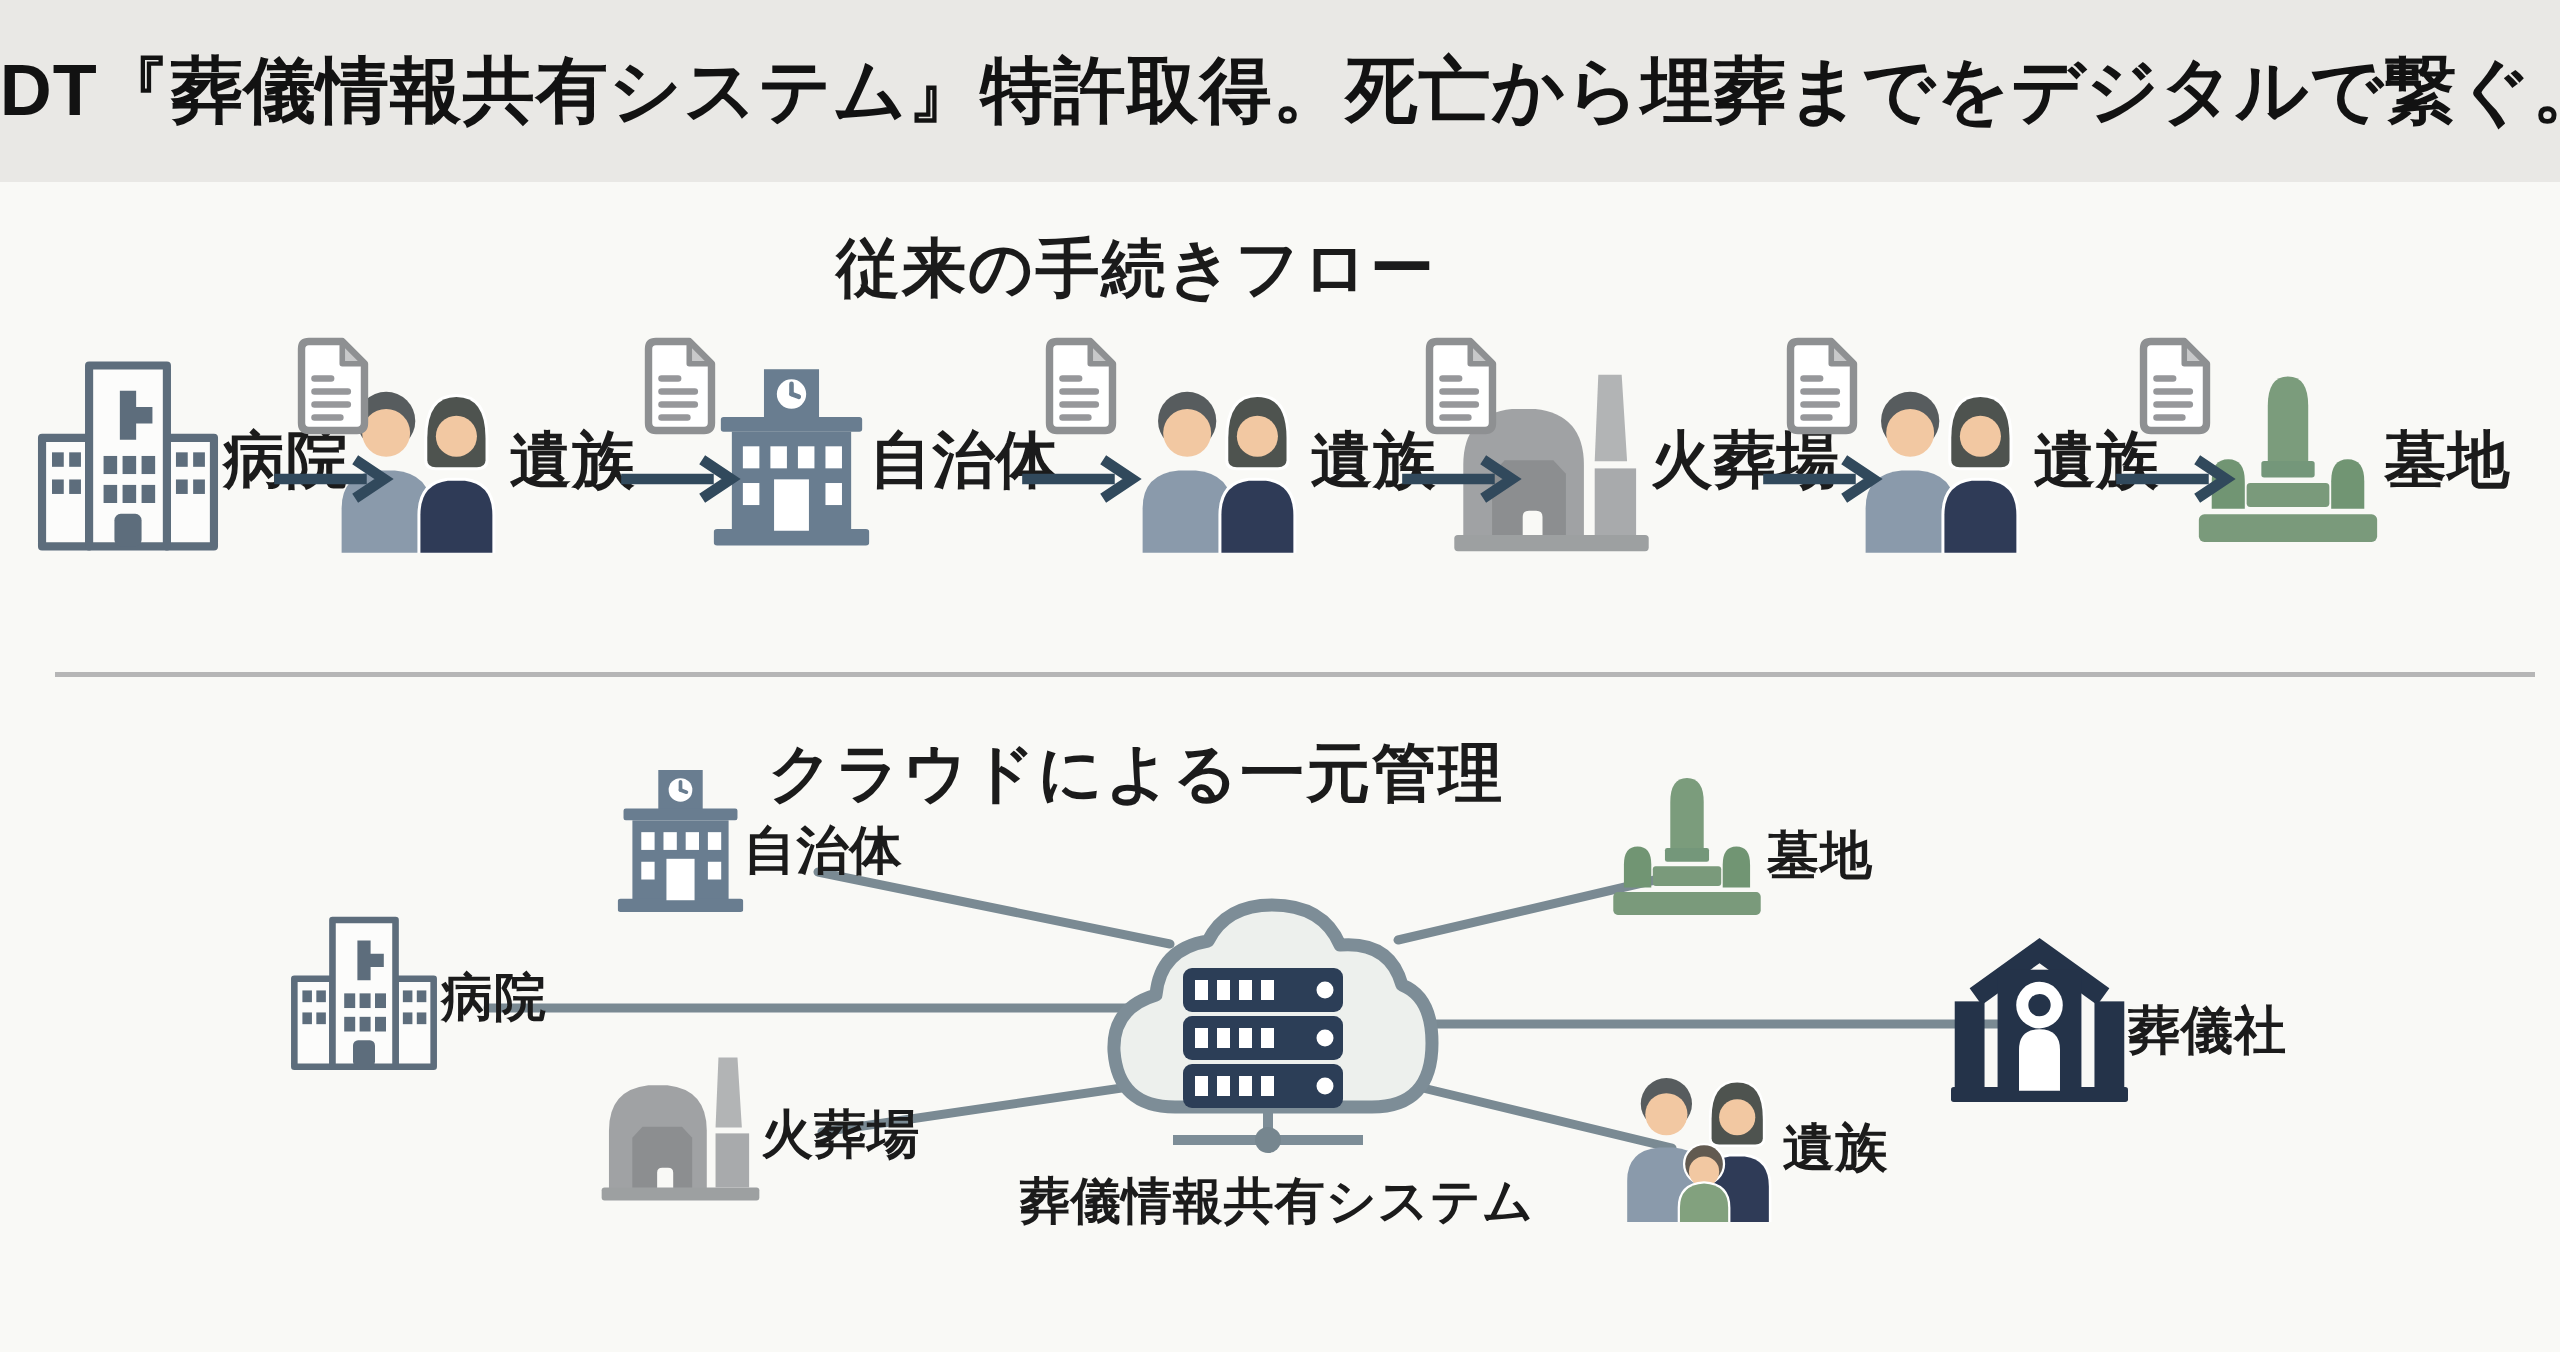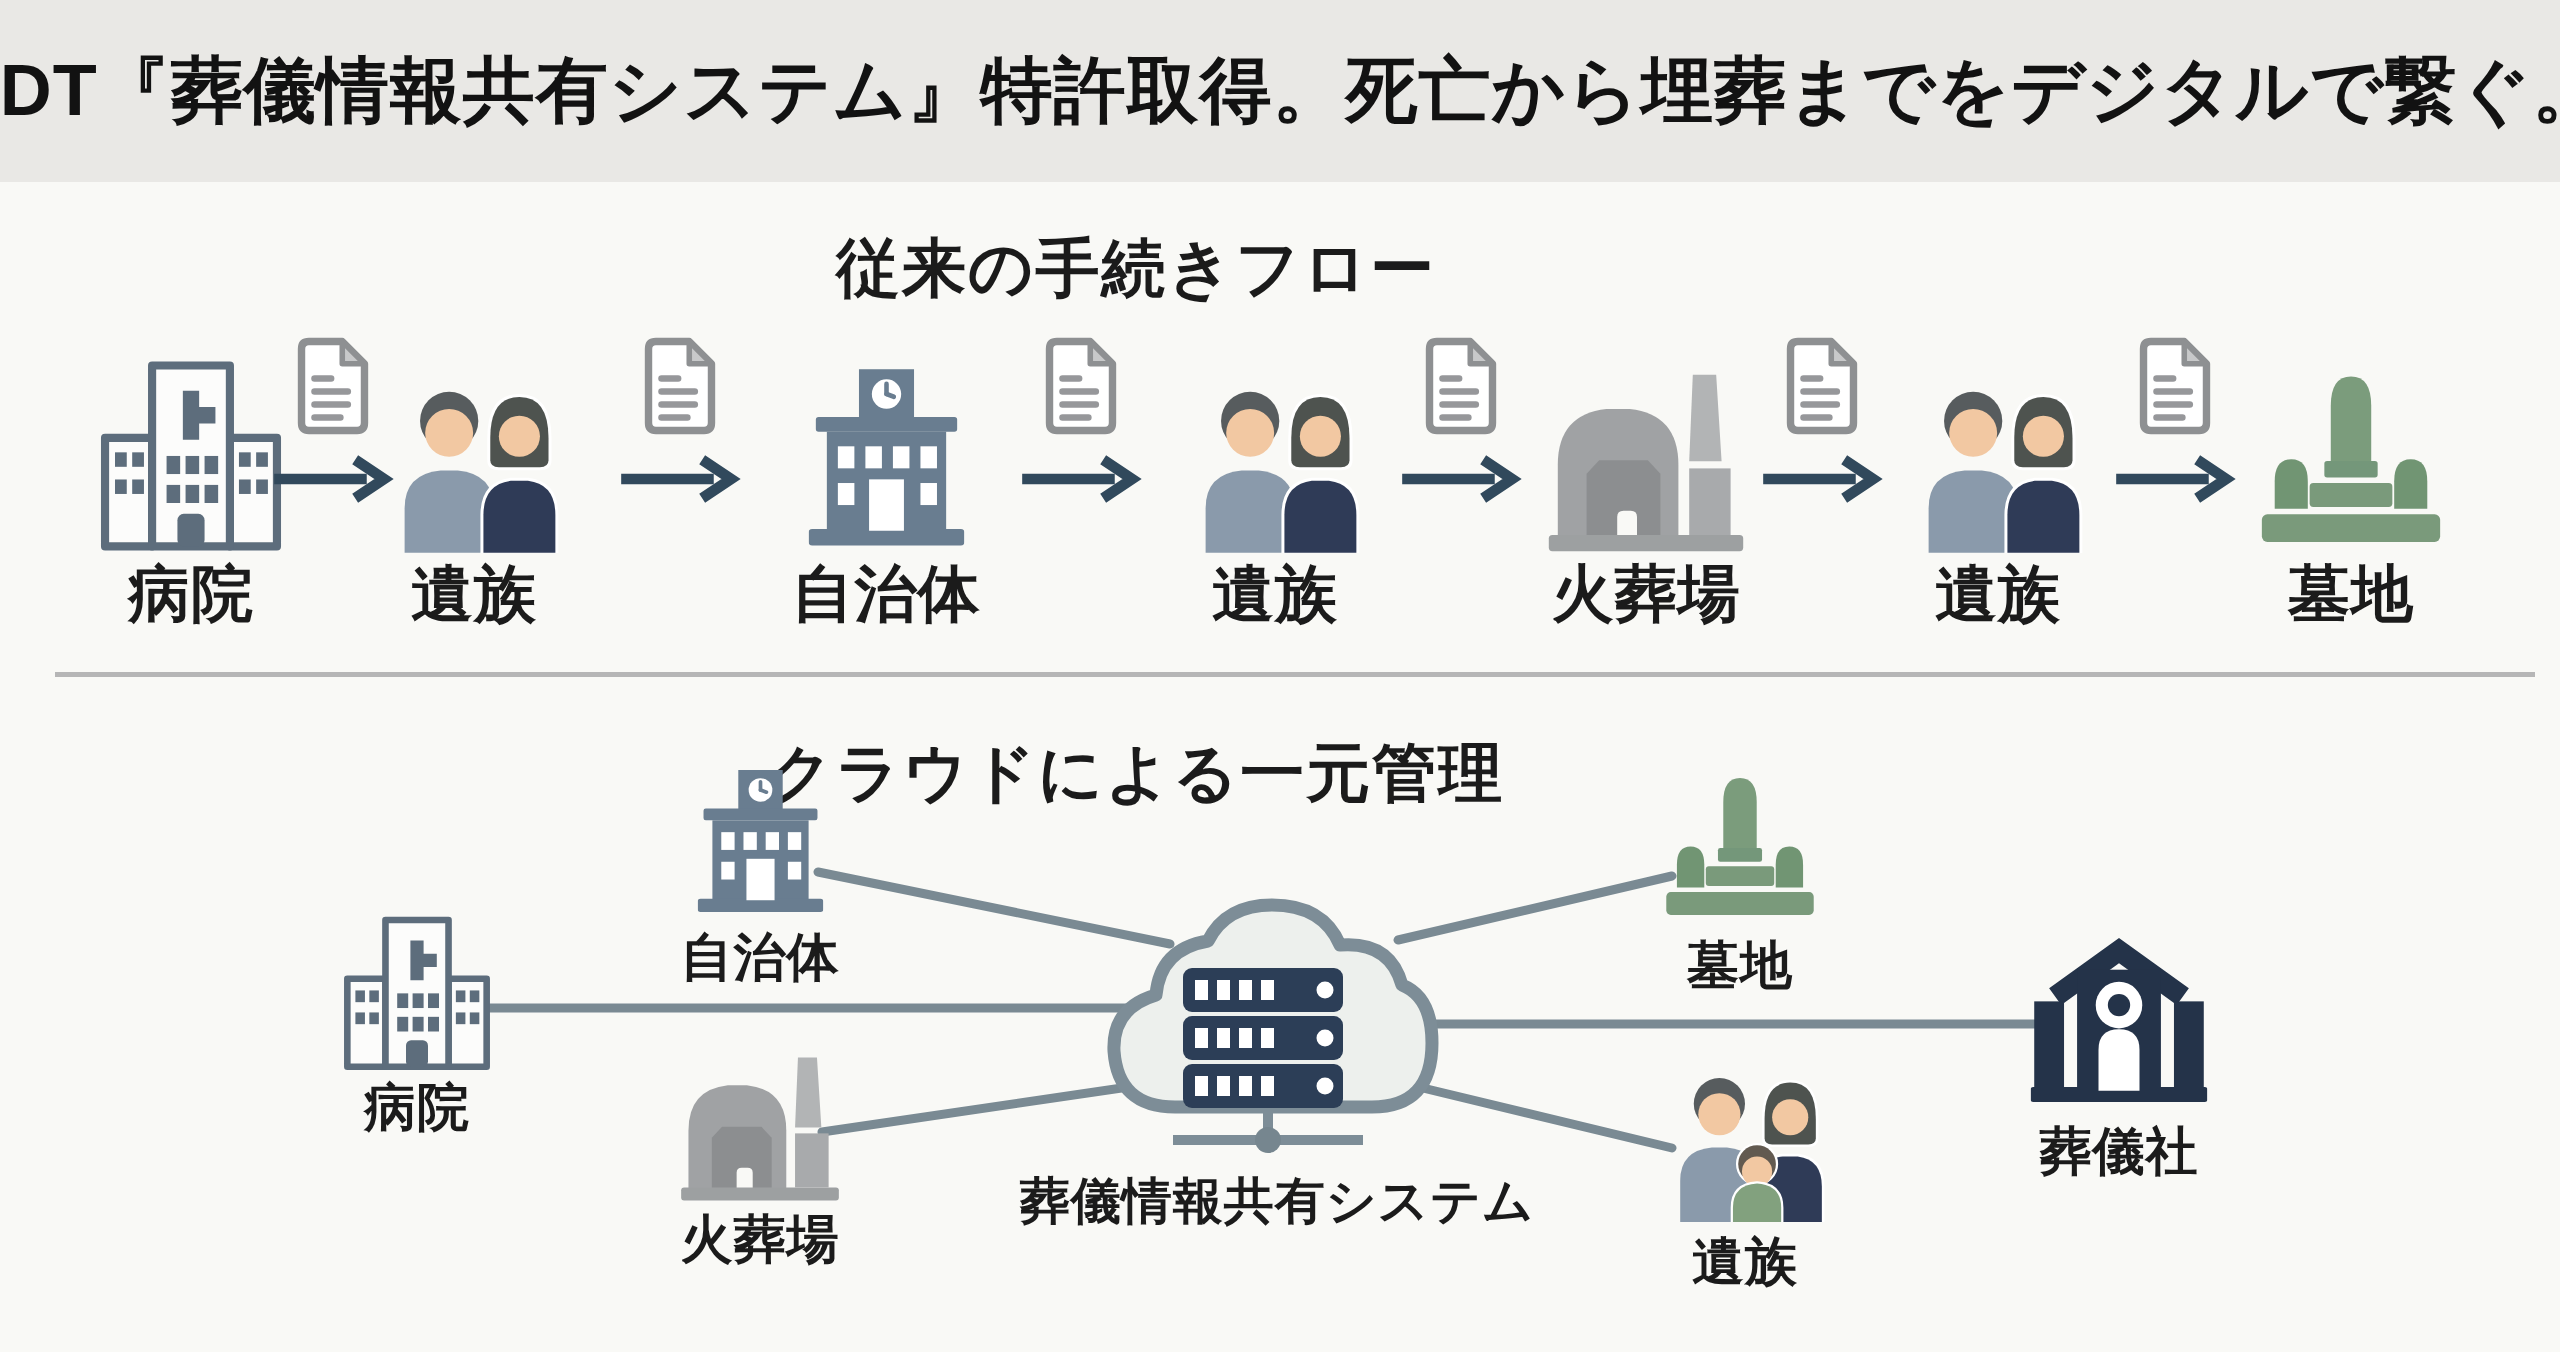--- a/index.html
+++ b/index.html
@@ -21,21 +21,21 @@
     background:var(--header_bg);display:flex;align-items:center;justify-content:center;
   }
   .header-bar h1{
     margin:0;font-size:72px;font-weight:bold;letter-spacing:1px;white-space:nowrap;color:#121212;
   }
   .section-title{
     position:absolute;left:0;width:2272px;text-align:center;
     font-size:64px;font-weight:bold;letter-spacing:2px;
   }
   .divider{position:absolute;background:var(--divider);}
-  .node{position:absolute;transform:translateX(-50%);display:flex;flex-direction:column;align-items:center;}
+  .node{position:absolute;transform:translateX(-50%);display:flex;flex-direction:row;align-items:center;}
   .iconbox{display:flex;align-items:flex-end;justify-content:center;}
   .nlabel{font-weight:bold;letter-spacing:1px;line-height:1.05;white-space:nowrap;}
   .top-label{font-size:62px;margin-top:8px;}
   .bot-label{font-size:52px;}
   .connector{position:absolute;transform:translateX(-50%);display:flex;flex-direction:column;align-items:center;}
   .connector .arrow-svg{margin-top:16px;}
   .netlines{position:absolute;left:0;top:0;pointer-events:none;}
   .server-label{
     position:absolute;transform:translateX(-50%);font-size:50px;font-weight:bold;
     letter-spacing:1px;white-space:nowrap;

